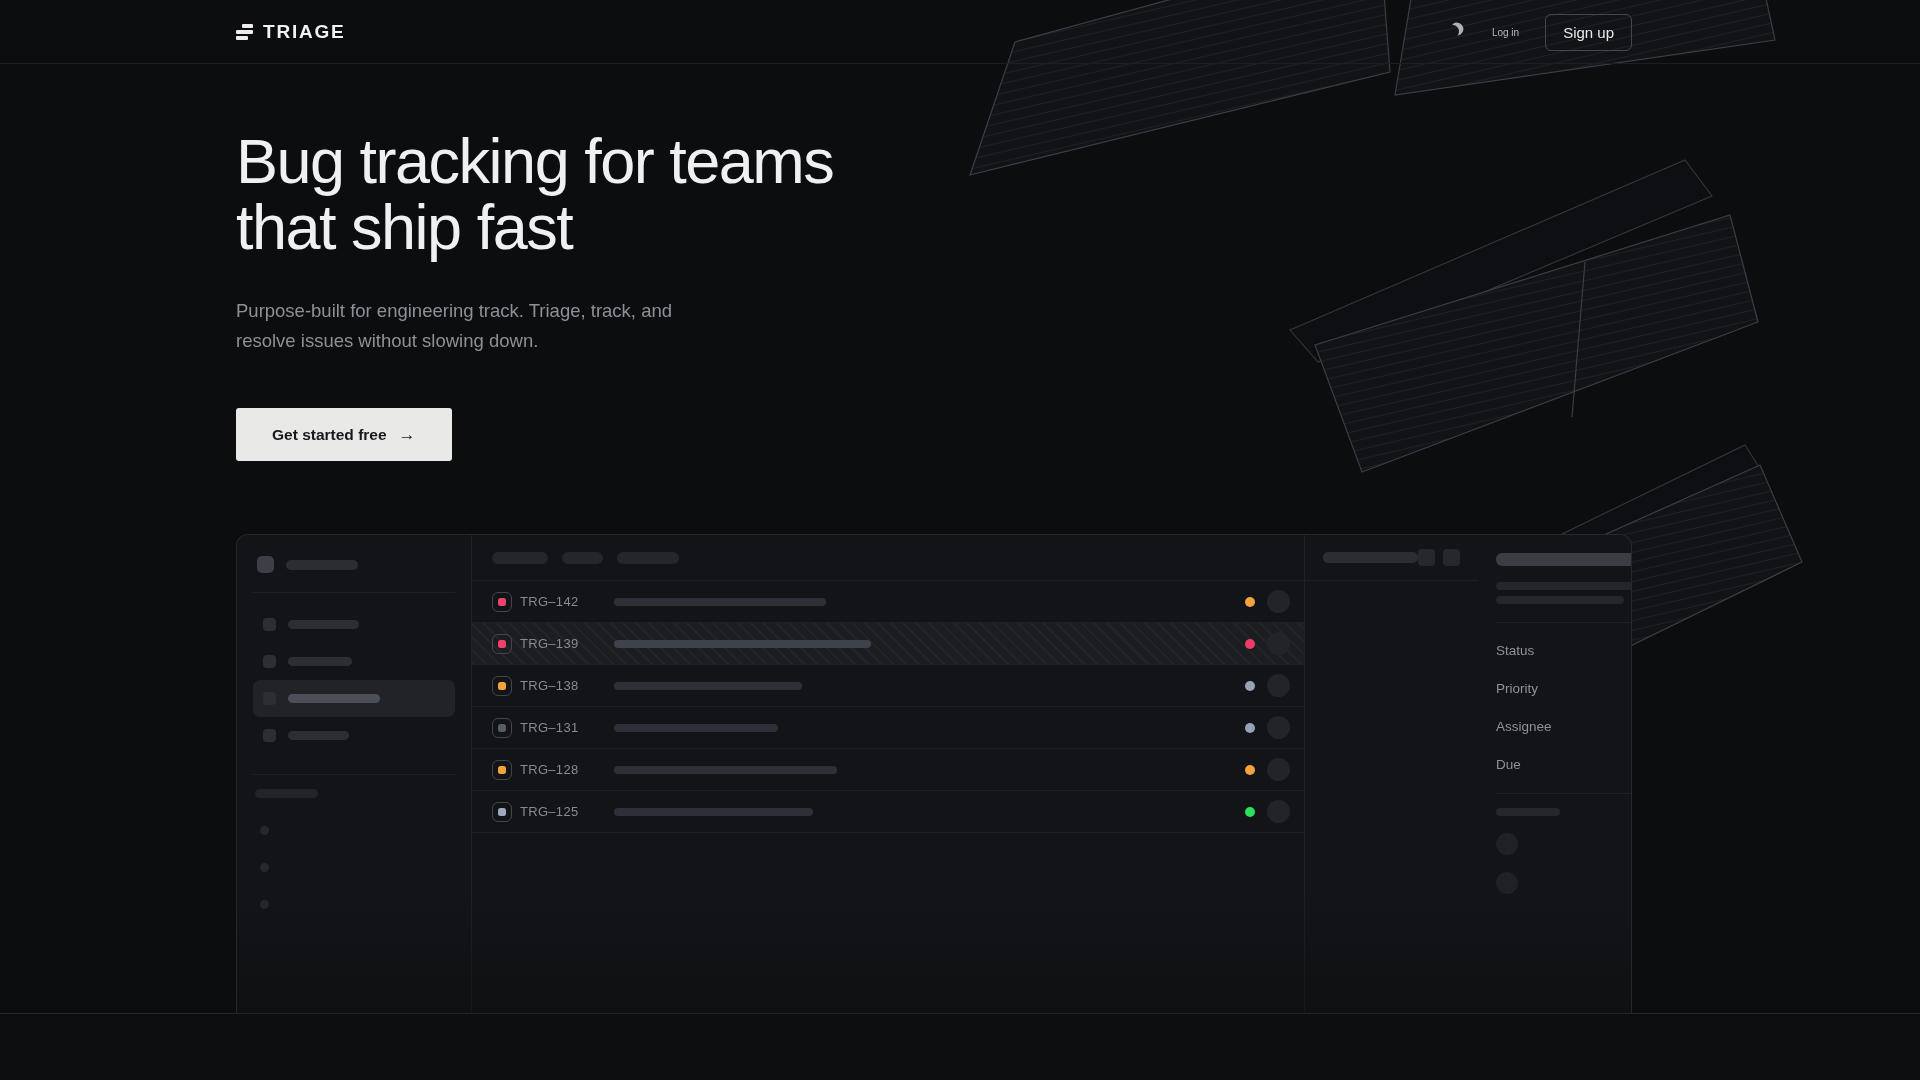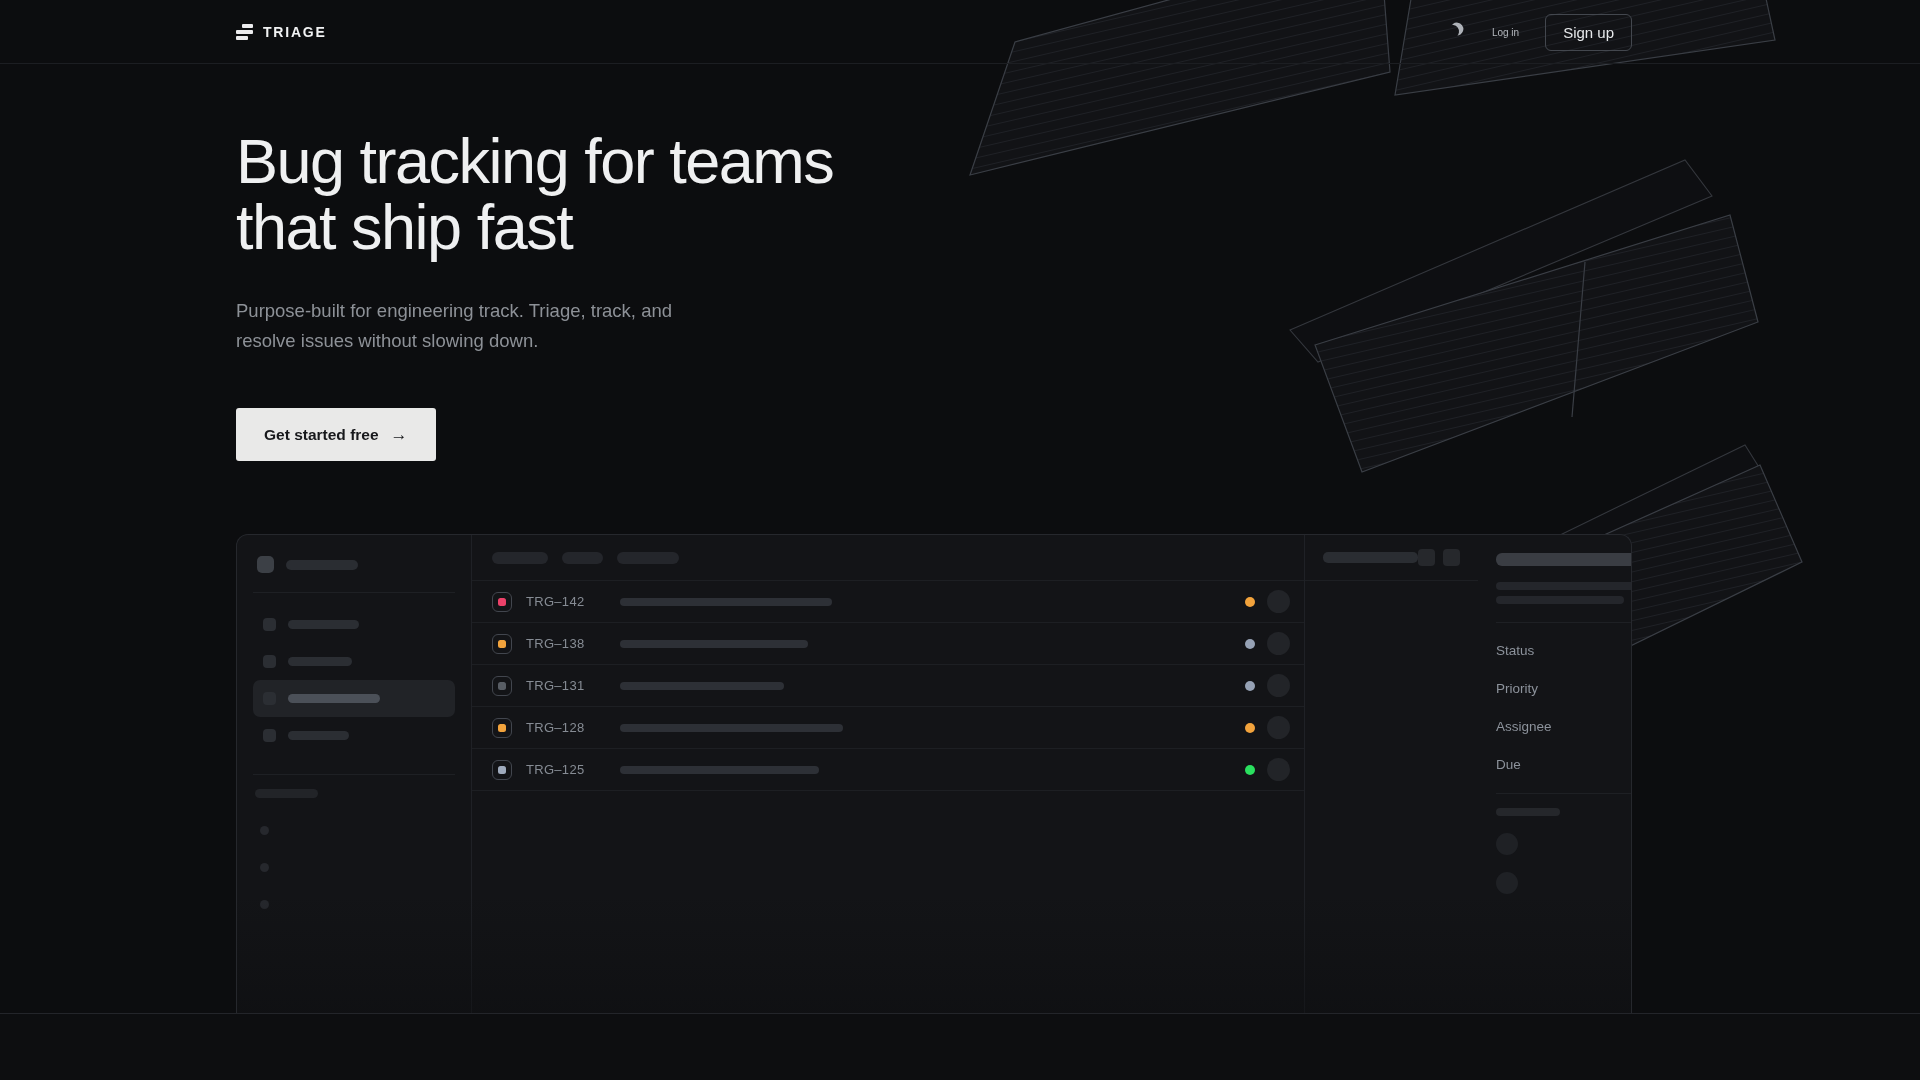--- a/index.html
+++ b/index.html
@@ -16,40 +16,40 @@
   .nav {
     height:64px; border-bottom:1px solid #1c1e22;
     position:relative; z-index:5;
   }
   .nav-inner { height:64px; display:flex; align-items:center; justify-content:space-between; }
   .brand { display:flex; align-items:center; gap:10px; cursor:pointer; }
   .brand-icon { display:flex; flex-direction:column; gap:2.5px; width:17px; }
   .brand-icon .b1 { height:3.5px; width:11px; margin-left:6px; background:#ececee; border-radius:1px; }
   .brand-icon .b2 { height:3.5px; width:17px; background:#ececee; border-radius:1px; }
   .brand-icon .b3 { height:3.5px; width:12px; background:#ececee; border-radius:1px; }
-  .brand-name { font-size:14px; font-weight:bold; letter-spacing:1.8px; color:#f1f2f3; }
+  .brand-name { font-size:19px; font-weight:bold; letter-spacing:1.8px; color:#f1f2f3; }
   .nav-right { display:flex; align-items:center; gap:26px; }
   .theme-btn { background:none; border:none; cursor:pointer; width:22px; height:22px; position:relative; }
   .moon { position:absolute; left:2px; top:4px; width:13px; height:13px; border-radius:50%;
           box-shadow:4px -3px 0 0 #aeb2b8; transform:rotate(8deg); }
   .login-link { background:none; border:none; color:#b4b8be; font-size:10px; cursor:pointer;
                 font-family:inherit; }
   .signup-btn { background:transparent; border:1px solid #43474e; color:#e7e9eb; font-size:15px;
                 padding:9px 17px; border-radius:6px; cursor:pointer; font-family:inherit; }
 
   
   .decor { position:absolute; top:0; right:0; width:980px; height:780px; z-index:1; pointer-events:none; }
 
   
   .hero { position:relative; z-index:2; padding-top:64px; }
   .hero h1 { font-size:63px; line-height:1.05; font-weight:500; letter-spacing:-1.5px; color:#eff0f1; }
   .hero-sub { margin-top:36px; font-size:18.5px; line-height:30px; color:#8d9197; max-width:470px; }
   .cta-btn { margin-top:52px; display:inline-flex; align-items:center; gap:12px;
              background:#e9e9e8; color:#17181b; border:none; border-radius:3px;
-             height:53px; padding:0 28px; font-size:15.5px; font-weight:bold; cursor:pointer;
+             height:53px; padding:0 36px; font-size:15.5px; font-weight:bold; cursor:pointer;
              font-family:inherit; }
   .cta-arrow { font-size:17px; font-weight:normal; }
 
   
   .mockup {
     margin-top:73px; position:relative; z-index:2;
     height:489px; width:1396px;
     background:#131417; border:1px solid #26282d; border-bottom:none;
     border-radius:12px 12px 0 0;
     display:flex; overflow:hidden;
@@ -79,21 +79,21 @@
   .lh-pill { height:12px; border-radius:6px; background:#24262b; }
   .issue-row { height:42px; flex:none; display:flex; align-items:center; padding:0 14px 0 20px;
                border-bottom:1px solid #1d1f23; cursor:pointer; }
   .issue-row.selected {
     background:#1b1d20;
     background-image:repeating-linear-gradient(45deg, rgba(255,255,255,0.03) 0 2px, transparent 2px 9px);
   }
   .iss-icon { width:20px; height:20px; border-radius:6px; border:1.5px solid #42464e;
               display:flex; align-items:center; justify-content:center; flex:none; }
   .iss-icon span { width:8px; height:8px; border-radius:2.5px; display:block; }
-  .iss-id { width:66px; margin-left:14px; font-size:13px; letter-spacing:0.3px; color:#868c94; flex:none; }
+  .iss-id { width:66px; margin-left:8px; font-size:13px; letter-spacing:0.3px; color:#868c94; flex:none; }
   .iss-title { height:8px; border-radius:4px; background:#2d3036; margin-left:28px; }
   .issue-row.selected .iss-title { background:#3e424a; }
   .iss-spacer { flex:1; }
   .iss-dot { width:10px; height:10px; border-radius:50%; flex:none; }
   .iss-avatar { width:23px; height:23px; border-radius:50%; background:#222428; margin-left:12px; flex:none; }
 
   
   .mk-panel { width:326px; flex:none; display:flex; flex-direction:row; }
   .pn-header { height:46px; flex:none; display:flex; align-items:center; justify-content:space-between;
                padding:0 18px; border-bottom:1px solid #1d1f23; }
@@ -207,20 +207,30 @@
           <div class="issue-row">
             <div class="iss-icon">
               <span style="background: rgb(236, 65, 105);"></span>
             </div>
             <span class="iss-id">TRG–142</span>
             <div class="iss-title" style="width: 212px;"></div>
             <div class="iss-spacer"></div>
             <div class="iss-dot" style="background: rgb(242, 163, 60);"></div>
             <div class="iss-avatar"></div>
           </div>
+          <div class="issue-row selected">
+            <div class="iss-icon">
+              <span style="background: rgb(236, 65, 105);"></span>
+            </div>
+            <span class="iss-id">TRG–139</span>
+            <div class="iss-title" style="width: 257px;"></div>
+            <div class="iss-spacer"></div>
+            <div class="iss-dot" style="background: rgb(240, 58, 104);"></div>
+            <div class="iss-avatar"></div>
+          </div>
           <div class="issue-row">
             <div class="iss-icon">
               <span style="background: rgb(242, 163, 60);"></span>
             </div>
             <span class="iss-id">TRG–138</span>
             <div class="iss-title" style="width: 188px;"></div>
             <div class="iss-spacer"></div>
             <div class="iss-dot" style="background: rgb(150, 162, 181);"></div>
             <div class="iss-avatar"></div>
           </div>

